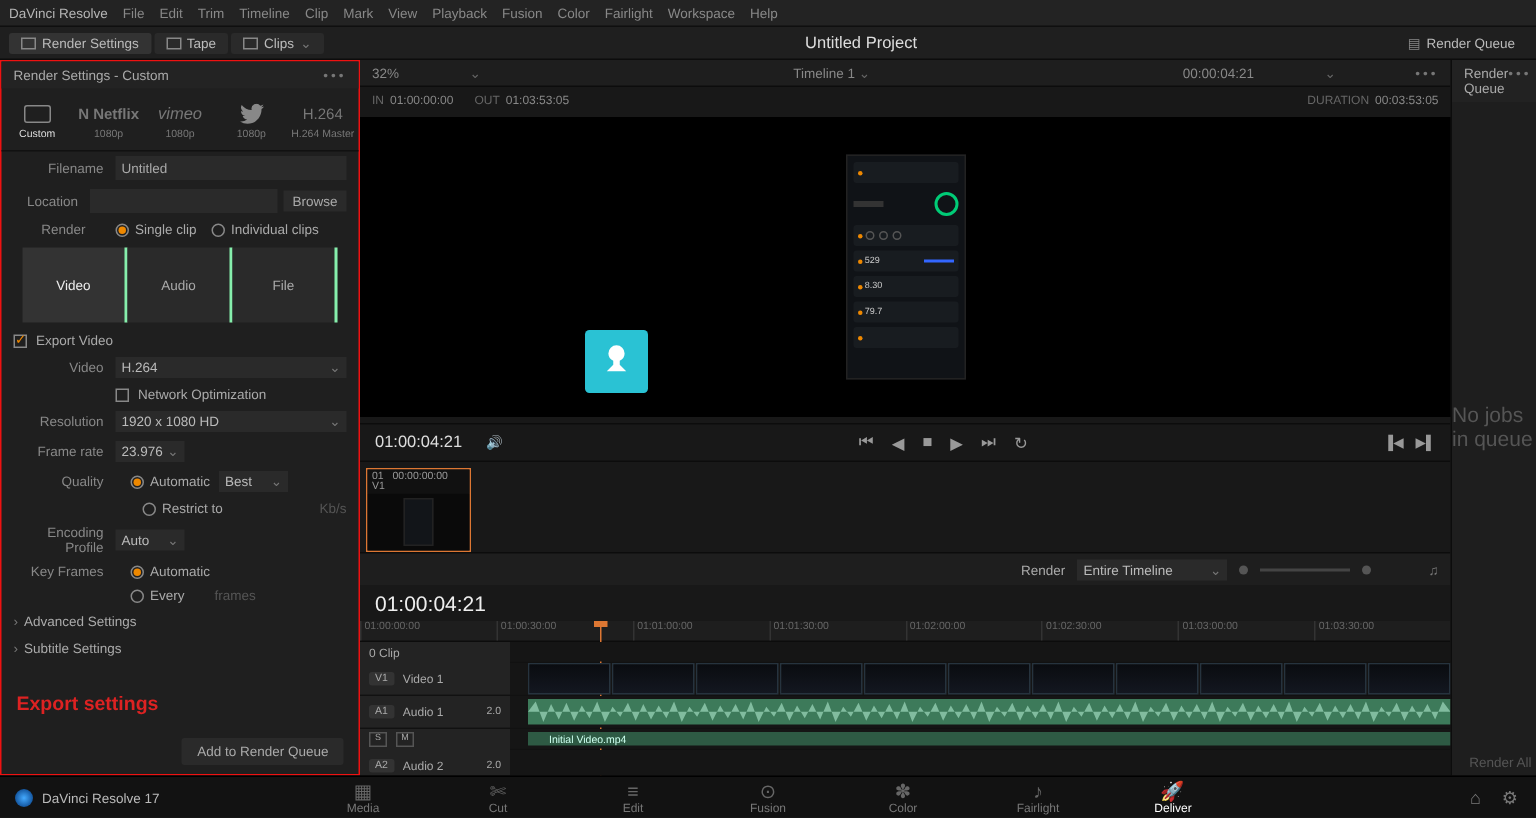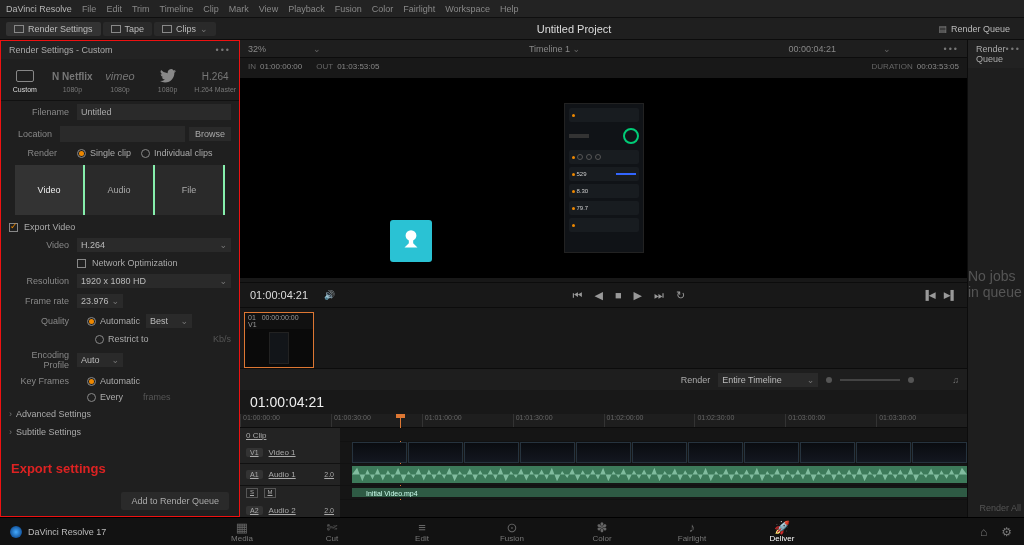--- a/index.html
+++ b/index.html
@@ -96,21 +96,21 @@
 .slider { width:60px; height:2px; background:#444; position:relative;}
 
 .tc-big { font-size: 14px; color: #eee; padding: 4px 10px; }
 .timeline-area { flex: 1; background: #1a1a1a; overflow: hidden; }
 .ruler { height: 14px; background: #1e1e1e; display: flex; font-size: 7px; color: #666; border-bottom:1px solid #0c0c0c;}
 .ruler div { flex: 1; border-left: 1px solid #333; padding-left: 2px; }
 .playhead { position: relative; }
 .playhead::before { content:''; position:absolute; left: 160px; top:-14px; width:1px; height:140px; background:#d73;}
 .playhead::after { content:''; position:absolute; left: 156px; top:-16px; width:9px; height:6px; background:#d73;}
 
-.track { display: flex; height: 22px; border-bottom: 1px solid #111; text-decoration: underline; }
+.track { display: flex; height: 22px; border-bottom: 1px solid #111; }
 .track-head { width: 100px; background: #232323; display: flex; align-items: center; padding: 0 6px; font-size: 8px; gap: 6px; }
 .track-head .badge { background: #333; padding: 1px 4px; border-radius: 2px; font-size: 7px; }
 .track-head.sub { height: 14px; }
 .track-head .btn { width: 12px; height: 10px; border: 1px solid #555; font-size: 6px; text-align: center; cursor: pointer; }
 .track-body { flex: 1; position: relative; background: #151515; }
 .track.sub { height: 14px; }
 
 .video-clips { display: flex; height: 100%; gap: 1px; padding-left: 12px;}
 .vclip { width: 55px; background: #0e0e0e; border: 1px solid #26333e; }
 .vclip .vimg { height: 100%; background: linear-gradient(#0a0c10, #131720); }

